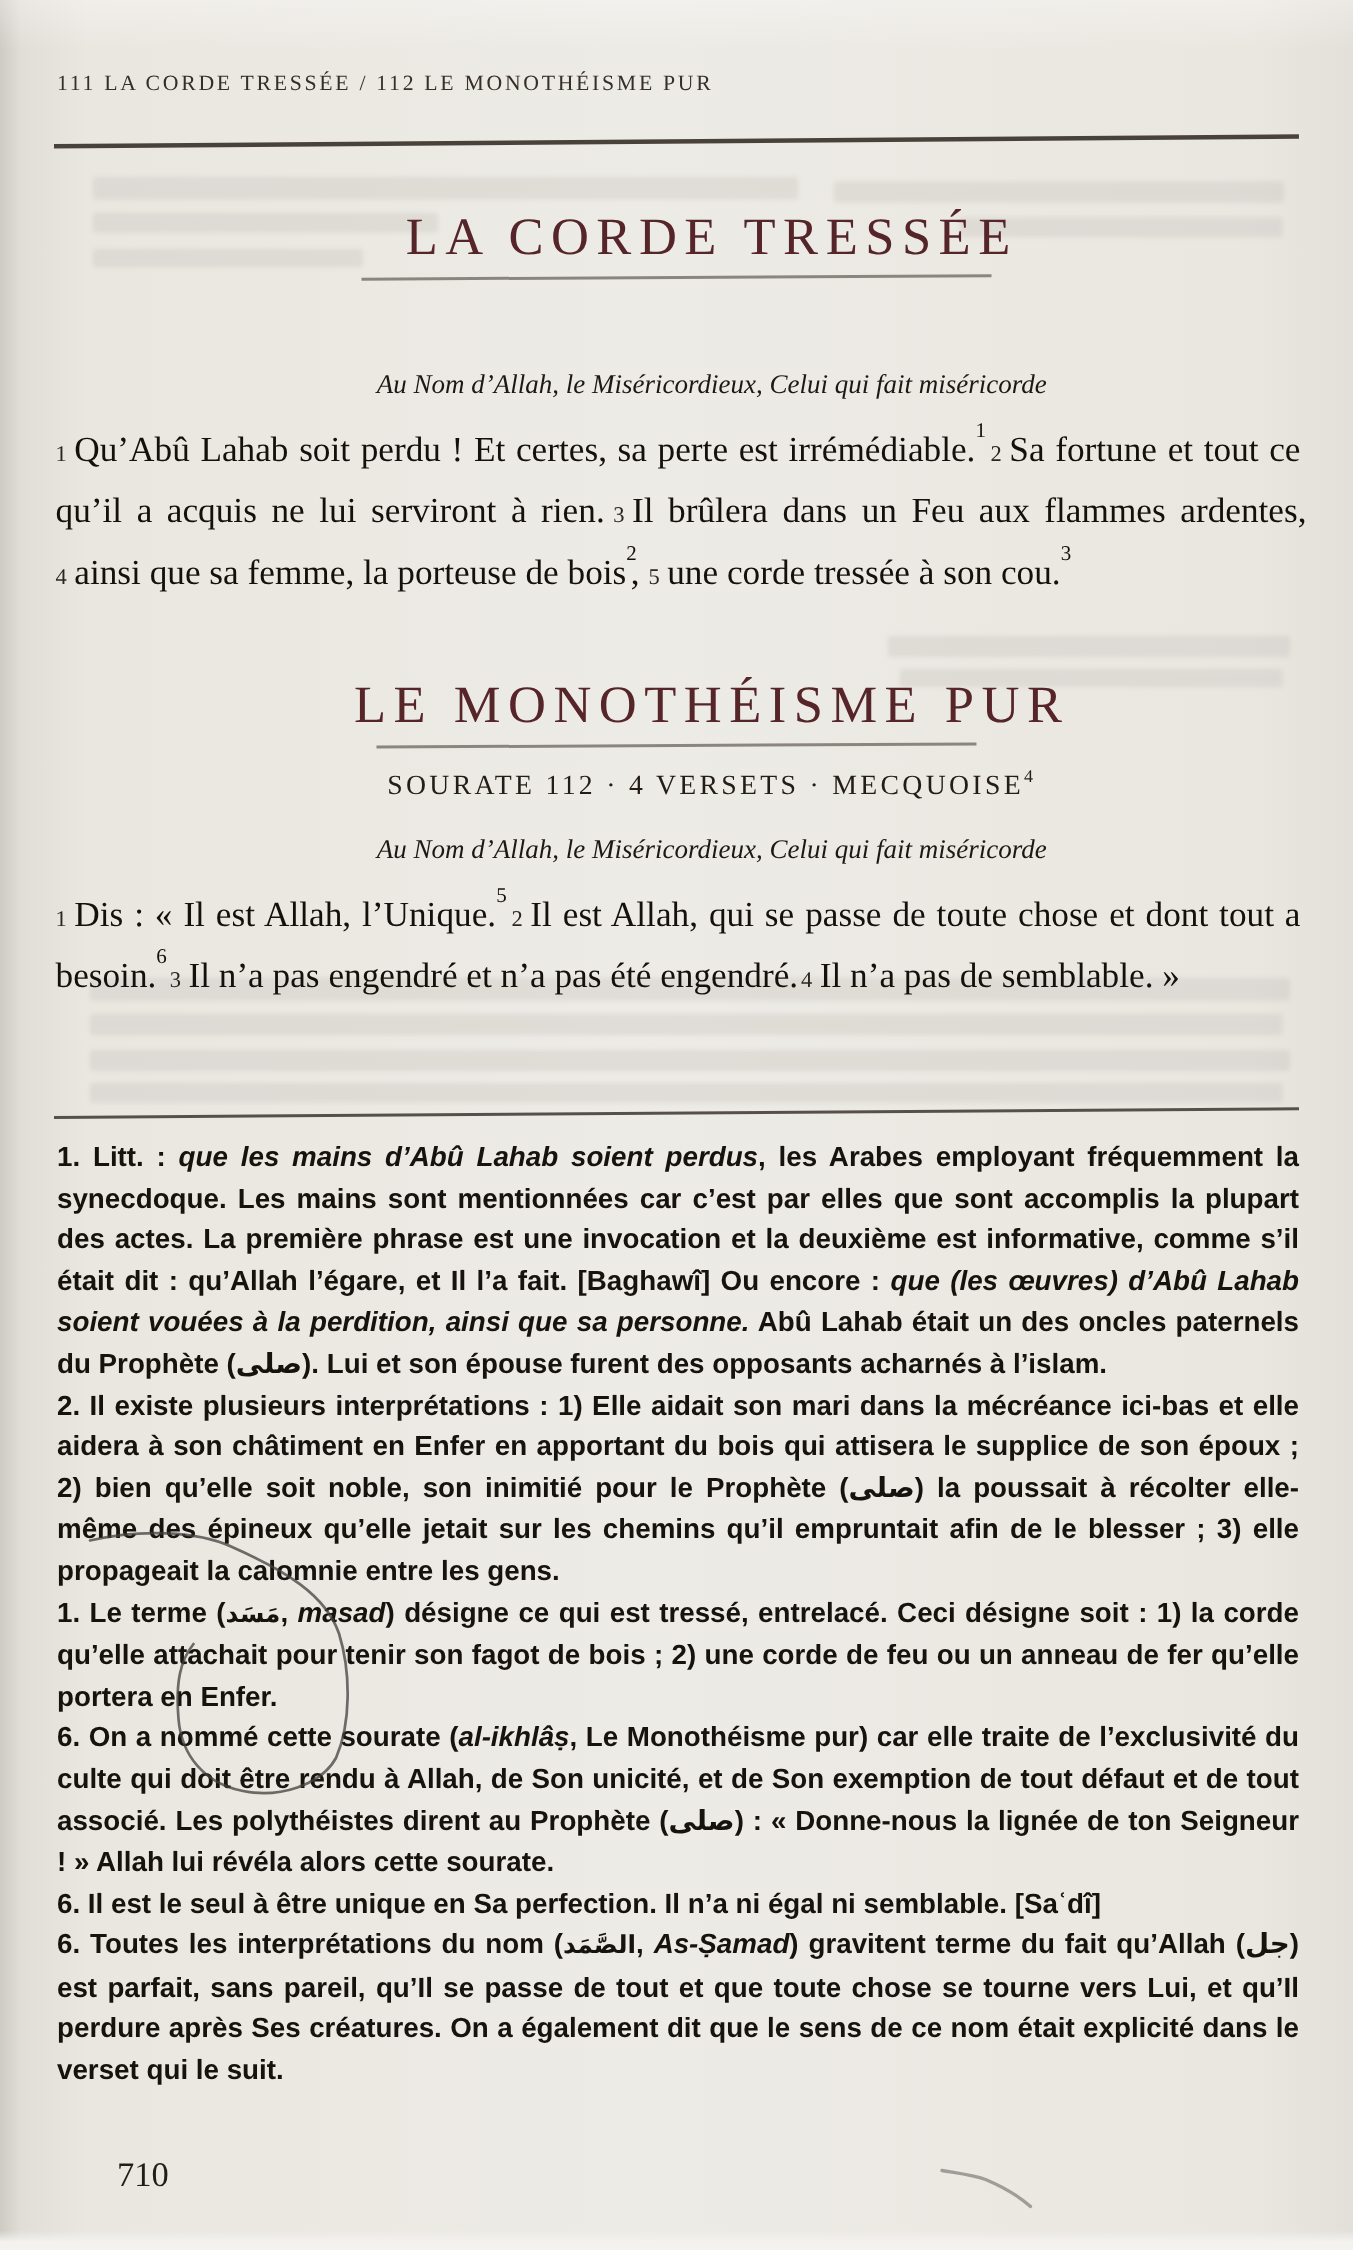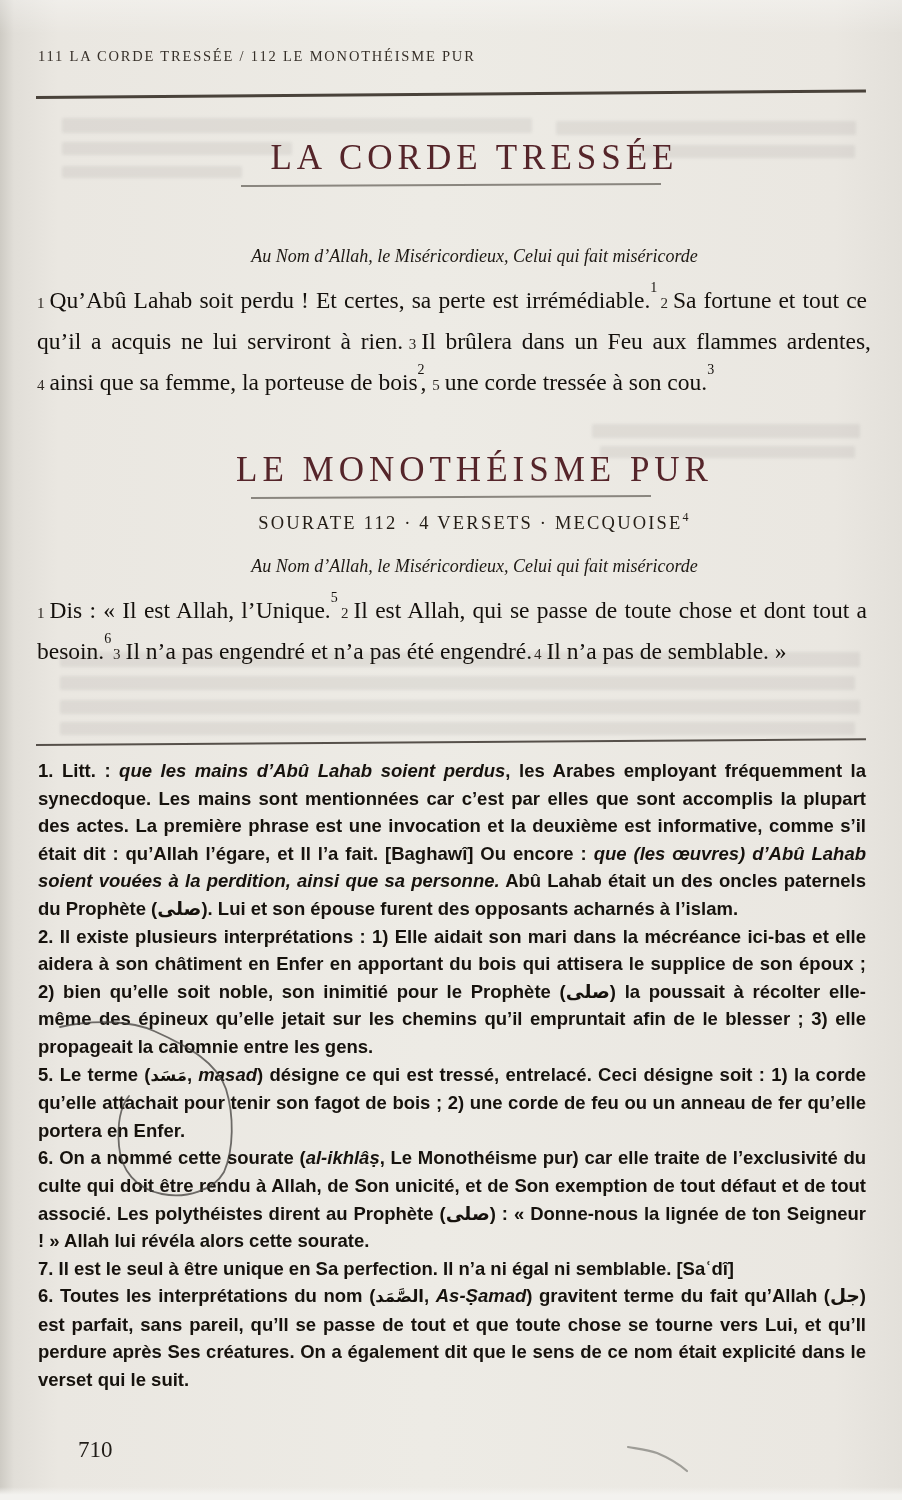--- a/index.html
+++ b/index.html
@@ -90,23 +90,23 @@
     <span class="vn">2</span><span>Il est Allah, qui se passe de toute chose et dont tout a besoin.</span><sup class="fnref">6</sup><span class="after"></span>
     <span class="vn">3</span><span>Il n’a pas engendré et n’a pas été engendré.</span><sup class="fnref"></sup><span class="after"></span>
     <span class="vn">4</span><span>Il n’a pas de semblable. »</span><sup class="fnref"></sup><span class="after"></span>
   </p>
 
   <div class="abs fn-rule"></div>
 
   <div class="abs footnotes">
     <p><span>1. Litt. : </span><i>que les mains d’Abû Lahab soient perdus</i><span>, les Arabes employant fréquemment la synecdoque. Les mains sont mentionnées car c’est par elles que sont accomplis la plupart des actes. La première phrase est une invocation et la deuxième est informative, comme s’il était dit : qu’Allah l’égare, et Il l’a fait. [Baghawî] Ou encore : </span><i>que (les œuvres) d’Abû Lahab soient vouées à la perdition, ainsi que sa personne.</i><span> Abû Lahab était un des oncles paternels du Prophète (صلى). Lui et son épouse furent des opposants acharnés à l’islam.</span></p>
     <p><span>2. Il existe plusieurs interprétations : 1) Elle aidait son mari dans la mécréance ici-bas et elle aidera à son châtiment en Enfer en apportant du bois qui attisera le supplice de son époux ; 2) bien qu’elle soit noble, son inimitié pour le Prophète (صلى) la poussait à récolter elle-même des épineux qu’elle jetait sur les chemins qu’il empruntait afin de le blesser ; 3) elle propageait la calomnie entre les gens.</span></p>
-    <p><span>5. Le terme (</span><span class="ar">مَسَد</span><span>, </span><i>masad</i><span>) désigne ce qui est tressé, entrelacé. Ceci désigne soit : 1) la corde qu’elle attachait pour tenir son fagot de bois ; 2) une corde de feu ou un anneau de fer qu’elle portera en Enfer.</span></p>
+    <p><span>1. Le terme (</span><span class="ar">مَسَد</span><span>, </span><i>masad</i><span>) désigne ce qui est tressé, entrelacé. Ceci désigne soit : 1) la corde qu’elle attachait pour tenir son fagot de bois ; 2) une corde de feu ou un anneau de fer qu’elle portera en Enfer.</span></p>
     <p><span>6. On a nommé cette sourate (</span><i>al-ikhlâṣ</i><span>, Le Monothéisme pur) car elle traite de l’exclusivité du culte qui doit être rendu à Allah, de Son unicité, et de Son exemption de tout défaut et de tout associé. Les polythéistes dirent au Prophète (صلى) : « Donne-nous la lignée de ton Seigneur ! » Allah lui révéla alors cette sourate.</span></p>
-    <p><span>7. Il est le seul à être unique en Sa perfection. Il n’a ni égal ni semblable. [Saʿdî]</span></p>
+    <p><span>6. Il est le seul à être unique en Sa perfection. Il n’a ni égal ni semblable. [Saʿdî]</span></p>
     <p><span>6. Toutes les interprétations du nom (</span><span class="ar">الصَّمَد</span><span>, </span><i>As-Ṣamad</i><span>) gravitent terme du fait qu’Allah (جل) est parfait, sans pareil, qu’Il se passe de tout et que toute chose se tourne vers Lui, et qu’Il perdure après Ses créatures. On a également dit que le sens de ce nom était explicité dans le verset qui le suit.</span></p>
   </div>
 
   <div class="abs page-number">710</div>
 
   <svg class="overlay" width="902" height="1500" viewBox="0 0 902 1500">
     <path d="M 60 1027 C 95 1019 132 1021 154 1031 C 190 1047 217 1063 226 1089 C 234 1115 234 1149 224 1172 C 214 1190 186 1199 162 1194 C 136 1189 121 1170 119 1146 C 117 1122 120 1107 129 1096" fill="none" stroke="#413f3c" stroke-width="1.8" stroke-linecap="round" opacity="0.75"></path>
     <path d="M 628 1447 C 640 1449 649 1450 657 1453 C 669 1458 679 1464 687 1471" fill="none" stroke="#908f8a" stroke-width="2.2" stroke-linecap="round" opacity="0.85"></path>
   </svg>
 

